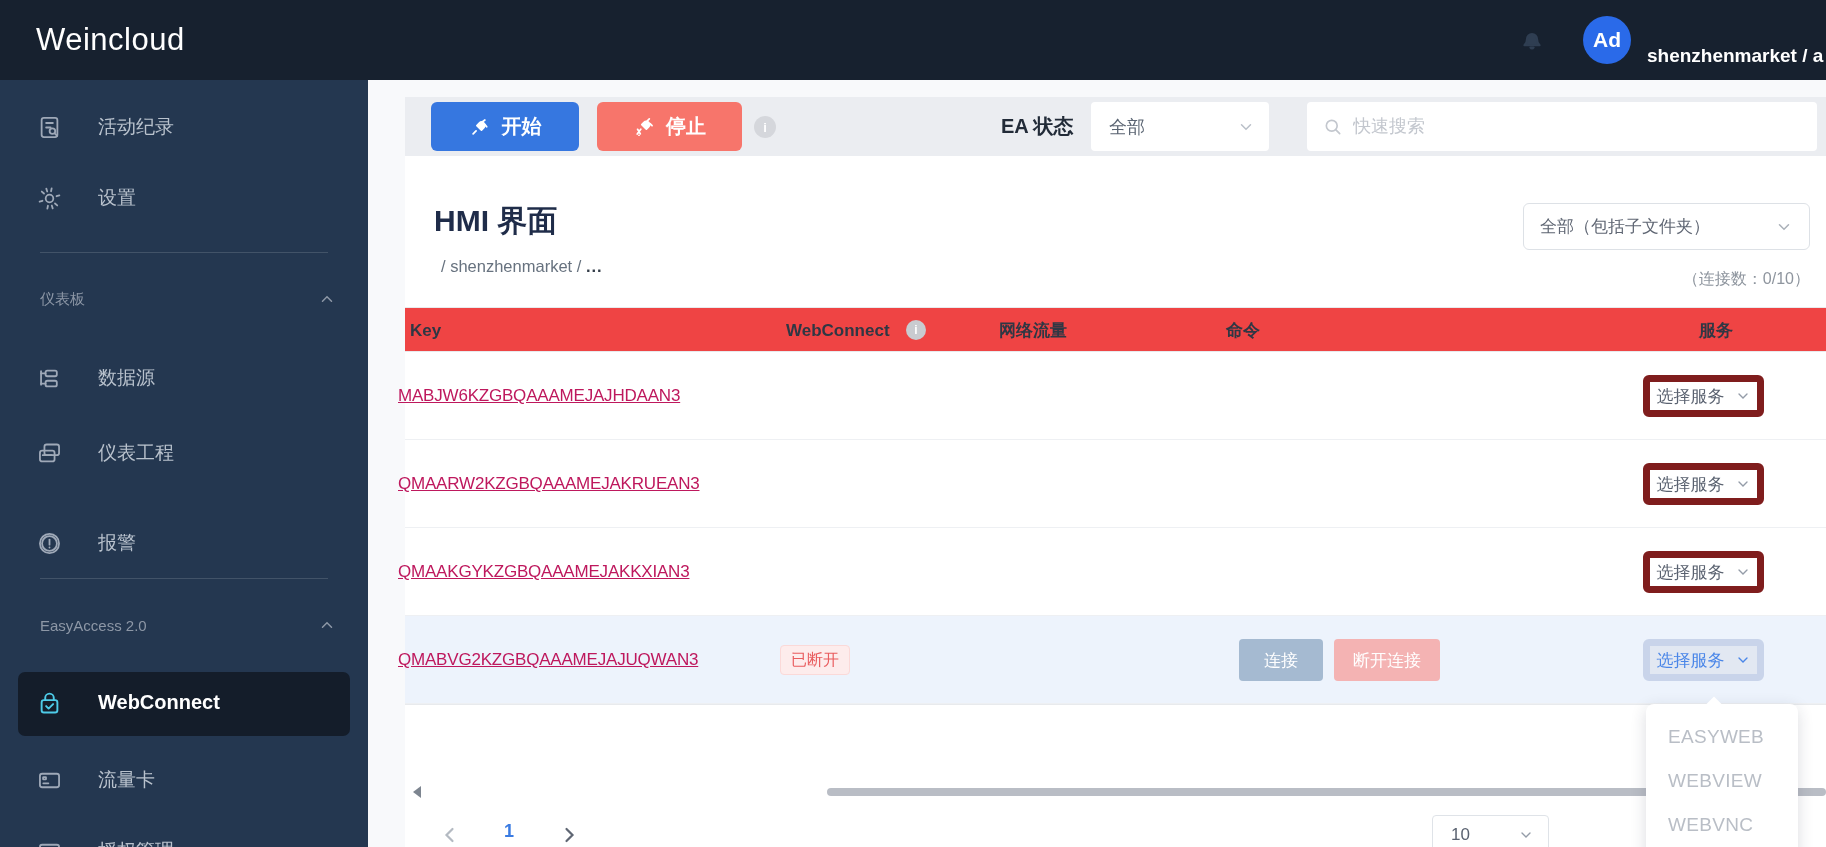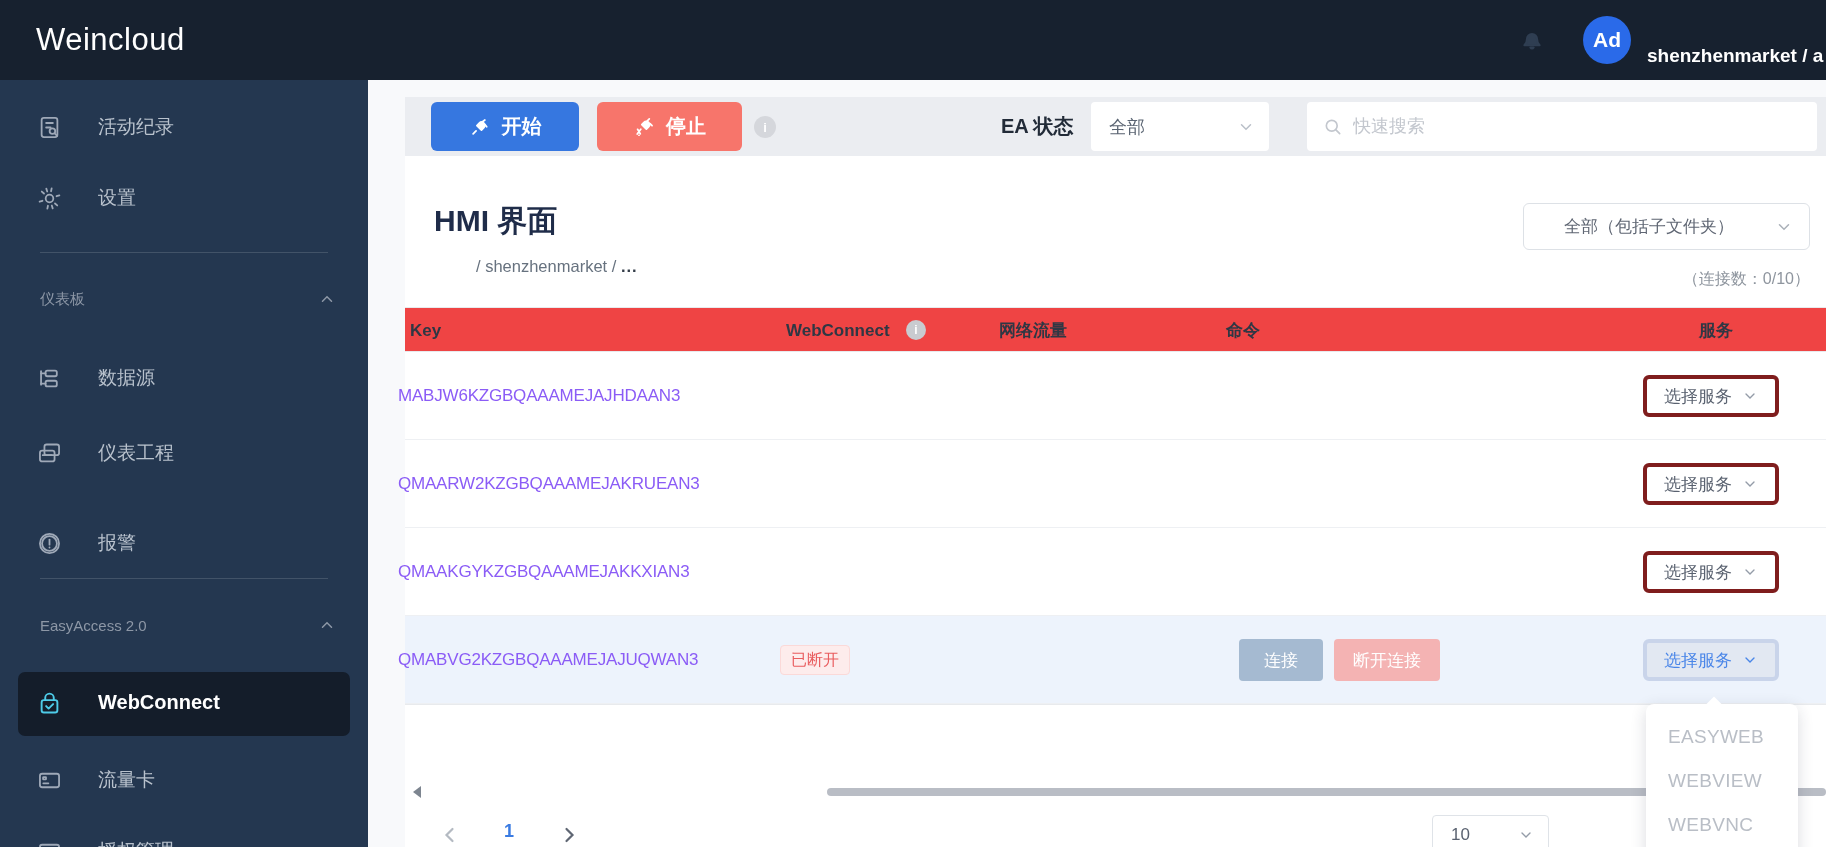--- a/index.html
+++ b/index.html
@@ -53,43 +53,43 @@
   .chev { color:#b9bfc8; }
   .ea-select .chev { position:absolute; right:14px; width:18px; height:18px; }
   .searchbox { position:absolute; left:902px; top:5px; width:510px; height:49px; background:#fff; border-radius:4px;
                display:flex; align-items:center; }
   .searchbox .mag { width:20px; height:20px; margin-left:16px; color:#c3c7ce; }
   .searchbox input { border:0; outline:none; background:transparent; margin-left:10px; width:440px;
                      font-size:18px; color:#333; font-family:"Liberation Sans", sans-serif; }
   .searchbox input::placeholder { color:#c3c7ce; }
 
   .page-title { position:absolute; left:29px; top:104px; font-size:30px; font-weight:800; color:#1f2c49; }
-  .crumb { position:absolute; left:36px; top:160px; font-size:16.5px; color:#67727f;margin-left:35px; }
+  .crumb { position:absolute; left:36px; top:160px; font-size:16.5px; color:#67727f; }
   .crumb b { color:#333c48; font-weight:700; letter-spacing:1px; }
   .folder-select { position:absolute; left:1118px; top:106px; width:287px; height:47px; border:1px solid #dde1e6;
                    border-radius:6px; }
-  .folder-select .sel-txt { margin-left:40px; color:#5f6673; font-size:17px; }
+  .folder-select .sel-txt { margin-left:16px; color:#5f6673; font-size:17px; }
   .folder-select .chev { position:absolute; right:16px; width:18px; height:18px; color:#aab0b8; }
   .conn-count { position:absolute; right:16px; top:172px; font-size:16px; color:#8e959e; }
 
   
   .thead { position:absolute; left:0; top:210px; width:1421px; height:45px; background:#ef4444;
            border-top:1px solid #e8eaed; border-bottom:1px solid #e8eaed; }
   .th { position:absolute; top:0; height:45px; display:flex; align-items:center;
         color:#2f3744; font-size:17px; font-weight:600; }
   .th-key { left:5px; } .th-wc { left:381px; font-weight:700; } .th-net { left:594px; }
   .th-cmd { left:821px; } .th-svc { left:1294px; }
   .info-th { left:501px; top:12px; width:20px; height:20px; background:#c9cbd0; font-size:12px; }
 
   .trow { position:absolute; left:0; width:1421px; height:88px; border-bottom:1px solid #eef0f3; }
   .r1 { top:255px; } .r2 { top:343px; } .r3 { top:431px; } .r4 { top:519px; background:#edf3fc; }
   .key { position:absolute; left:0; top:0; height:88px; display:flex; align-items:center;
-         font-size:17px; color:#8b5cf6; letter-spacing:-.2px; text-indent:-7px; white-space:nowrap; }
-  .svc-btn { position:absolute; left:1238px; top:23px; width:136px; height:42px; background:#fff;
-             border:4px solid #7f1d1d; border-radius:6px; display:flex; align-items:center; justify-content:center;
+         font-size:17px; color:#be185d; letter-spacing:-.2px; text-indent:-7px; white-space:nowrap;text-decoration:underline; }
+  .svc-btn { position:absolute; left:1238px; top:23px; width:121px; height:42px; background:#fff;
+             border:7px solid #7f1d1d; border-radius:6px; display:flex; align-items:center; justify-content:center;
              gap:10px; color:#5a6270; font-size:17px; cursor:pointer; }
   .svc-btn .chev { width:16px; height:16px; color:#949ca8; }
   .svc-btn.open { background:#e2e8f2; border-color:#c9d4ea; color:#4a86e8; }
   .svc-btn.open .chev { color:#4a86e8; }
   .badge { position:absolute; left:375px; top:29px; height:30px; padding:0 10px; border-radius:4px;
            background:#fdecec; border:1px solid #fbd9d8; color:#e95d5f; font-size:16px;
            display:flex; align-items:center; }
   .cmd-btn { position:absolute; top:23px; height:42px; border-radius:4px; color:#fff; font-size:17px;
              display:flex; align-items:center; justify-content:center; cursor:pointer; }
   .cmd-connect { left:834px; width:84px; background:#a5bad1; }

